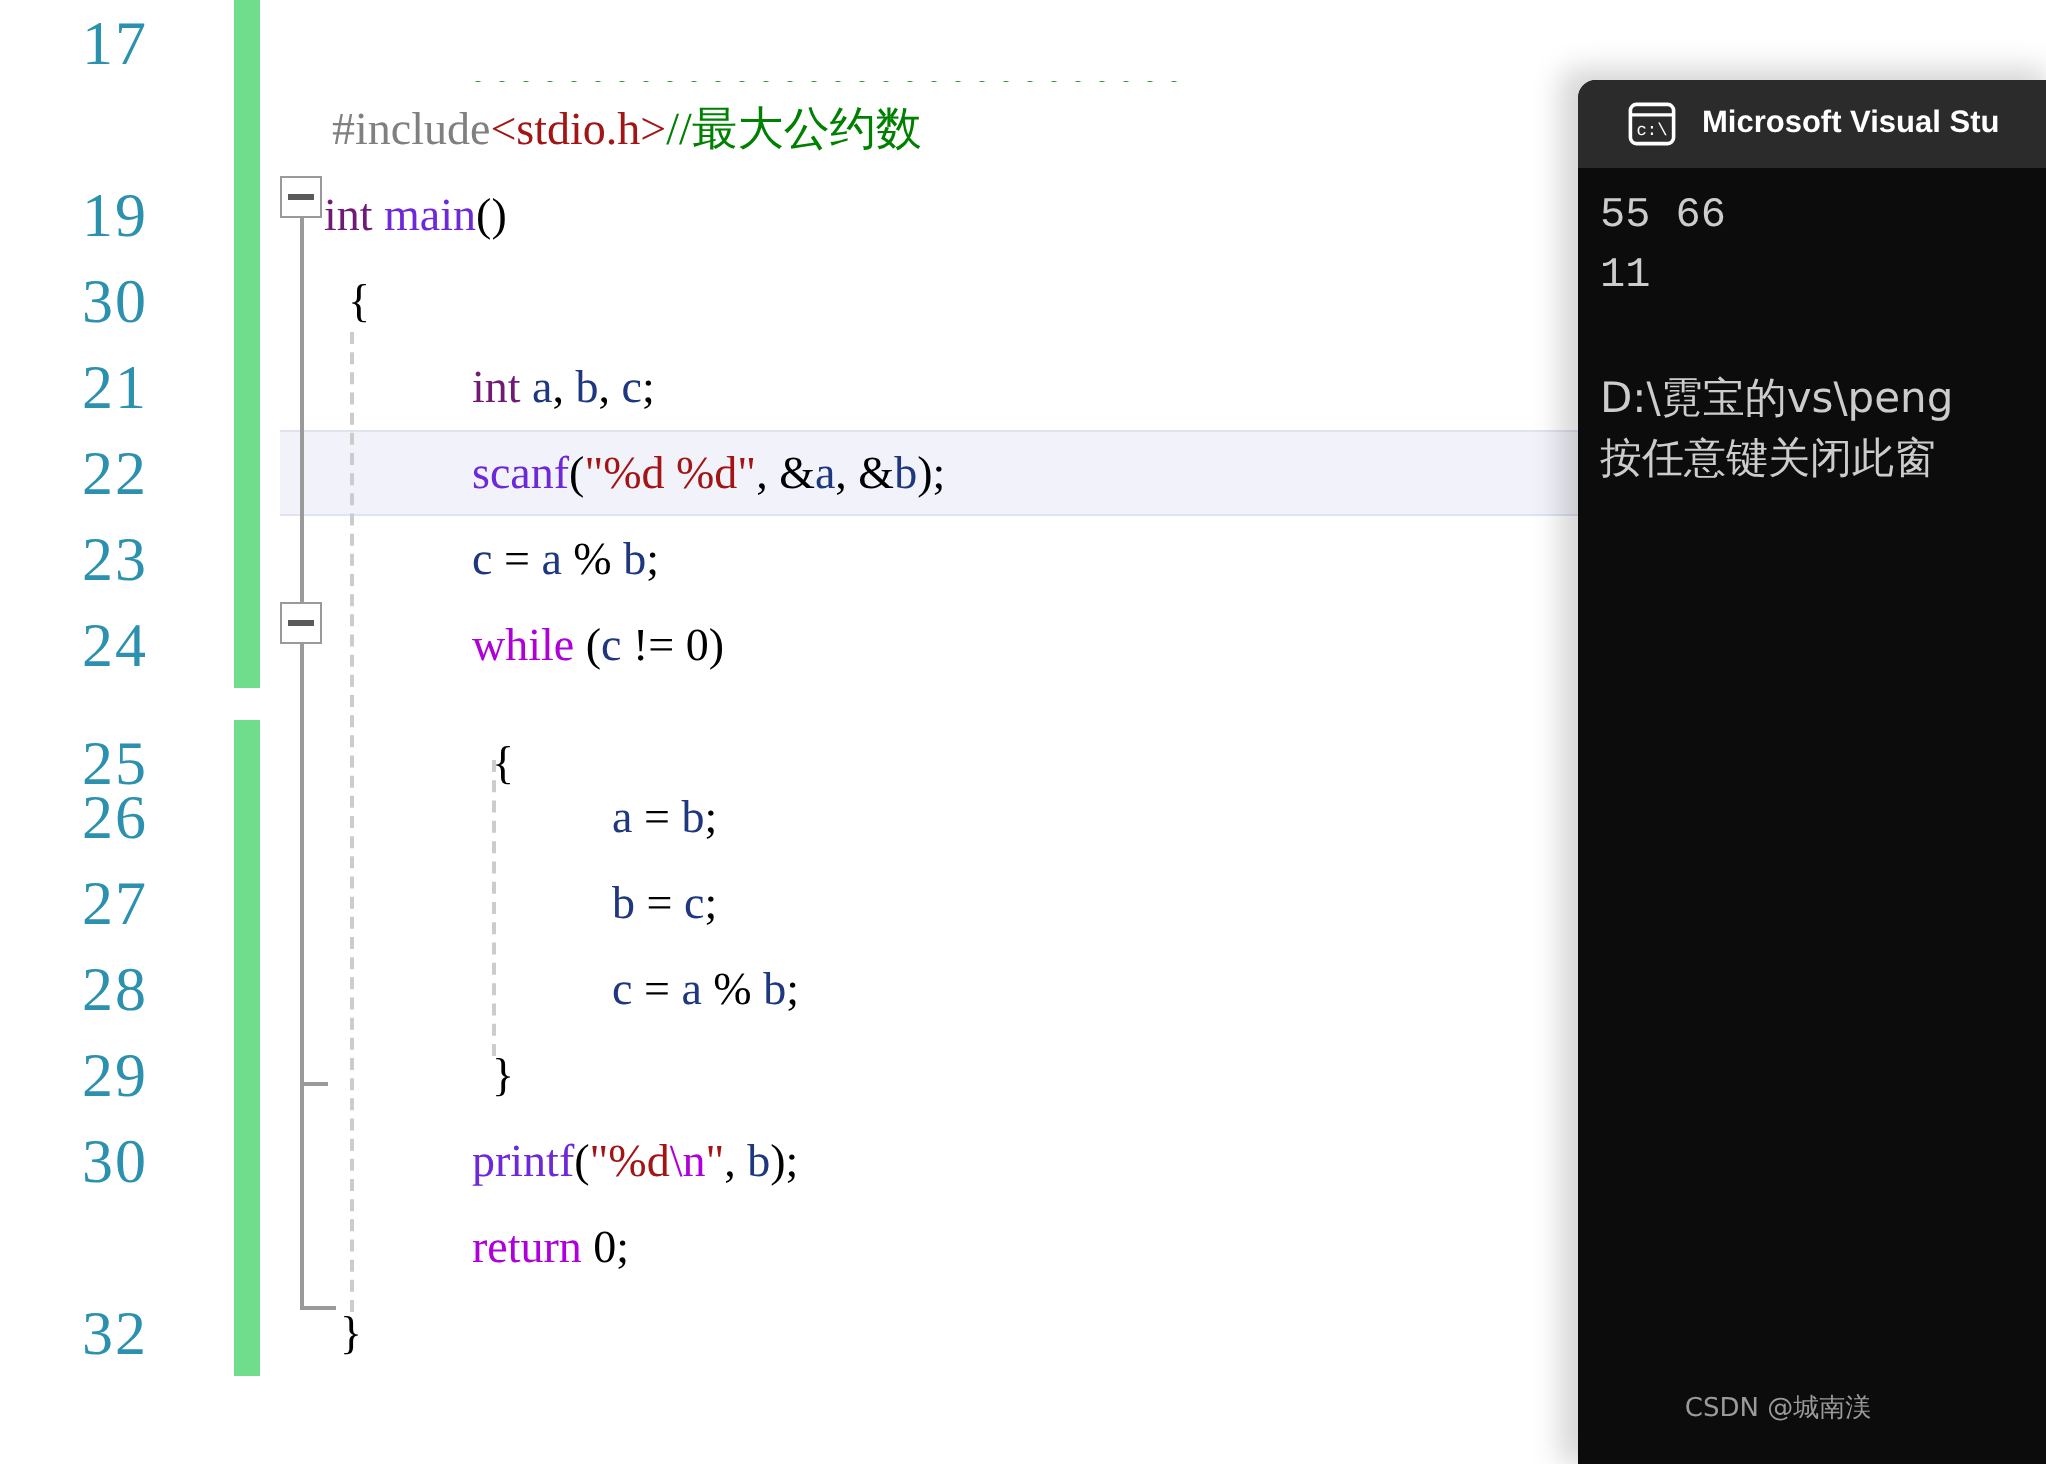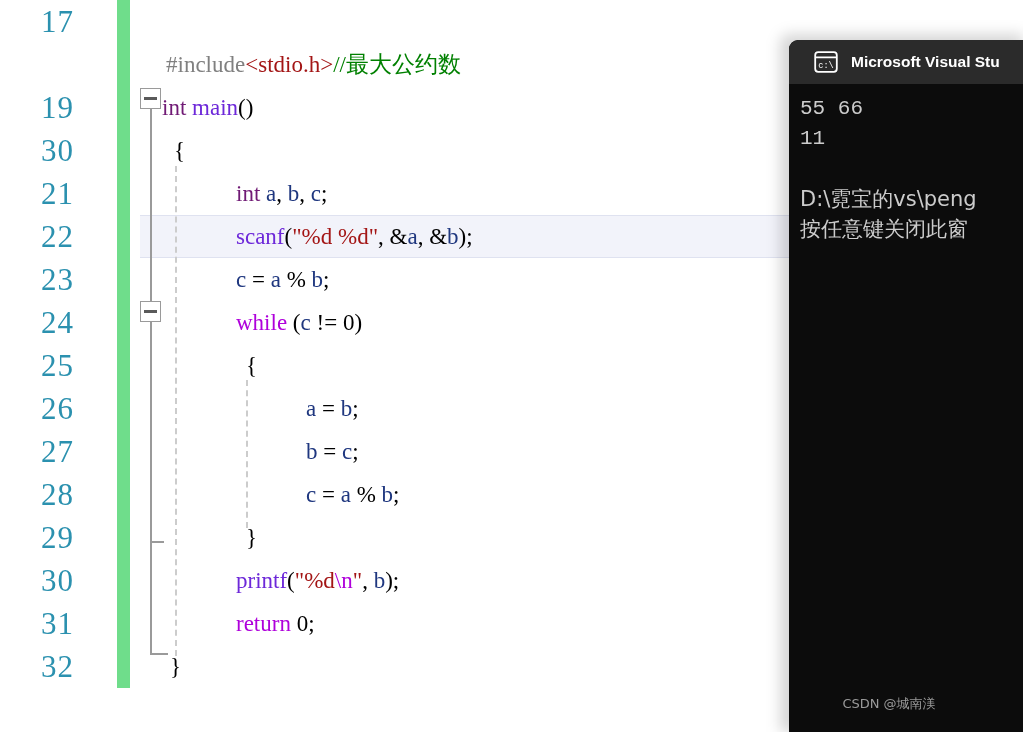--- a/index.html
+++ b/index.html
@@ -252,21 +252,21 @@
       <div class="row" style="top: 258px;">
         <div class="lineno">23</div>
         <div class="changebar"></div>
         <div class="code" style="left: 236px;"><span class="t-var">c</span><span class="t-plain"> = </span><span class="t-var">a</span><span class="t-plain"> % </span><span class="t-var">b</span><span class="t-plain">;</span></div>
       </div>
       <div class="row" style="top: 301px;">
         <div class="lineno">24</div>
         <div class="changebar"></div>
         <div class="code" style="left: 236px;"><span class="t-ctl">while</span><span class="t-plain"> (</span><span class="t-var">c</span><span class="t-plain"> != 0)</span></div>
       </div>
-      <div class="row" style="top: 344px;">
+      <div class="row" style="top: 360px;">
         <div class="lineno">25</div>
         <div class="changebar"></div>
         <div class="code" style="left: 246px;"><span class="t-plain">{</span></div>
       </div>
       <div class="row" style="top: 387px;">
         <div class="lineno">26</div>
         <div class="changebar"></div>
         <div class="code" style="left: 306px;"><span class="t-var">a</span><span class="t-plain"> = </span><span class="t-var">b</span><span class="t-plain">;</span></div>
       </div>
       <div class="row" style="top: 430px;">
@@ -283,21 +283,20 @@
         <div class="lineno">29</div>
         <div class="changebar"></div>
         <div class="code" style="left: 246px;"><span class="t-plain">}</span></div>
       </div>
       <div class="row" style="top: 559px;">
         <div class="lineno">30</div>
         <div class="changebar"></div>
         <div class="code" style="left: 236px;"><span class="t-fn">printf</span><span class="t-plain">(</span><span class="t-str">"%d</span><span class="t-esc">\n</span><span class="t-str">"</span><span class="t-plain">, </span><span class="t-var">b</span><span class="t-plain">);</span></div>
       </div>
       <div class="row" style="top: 602px;">
-        <div class="lineno">31</div>
         <div class="changebar"></div>
         <div class="code" style="left: 236px;"><span class="t-ctl">return</span><span class="t-plain"> 0;</span></div>
       </div>
       <div class="row" style="top: 645px; text-decoration: underline;">
         <div class="lineno">32</div>
         <div class="changebar"></div>
         <div class="code" style="left: 170px;"><span class="t-plain">}</span></div>
       </div>
     </div>
 

